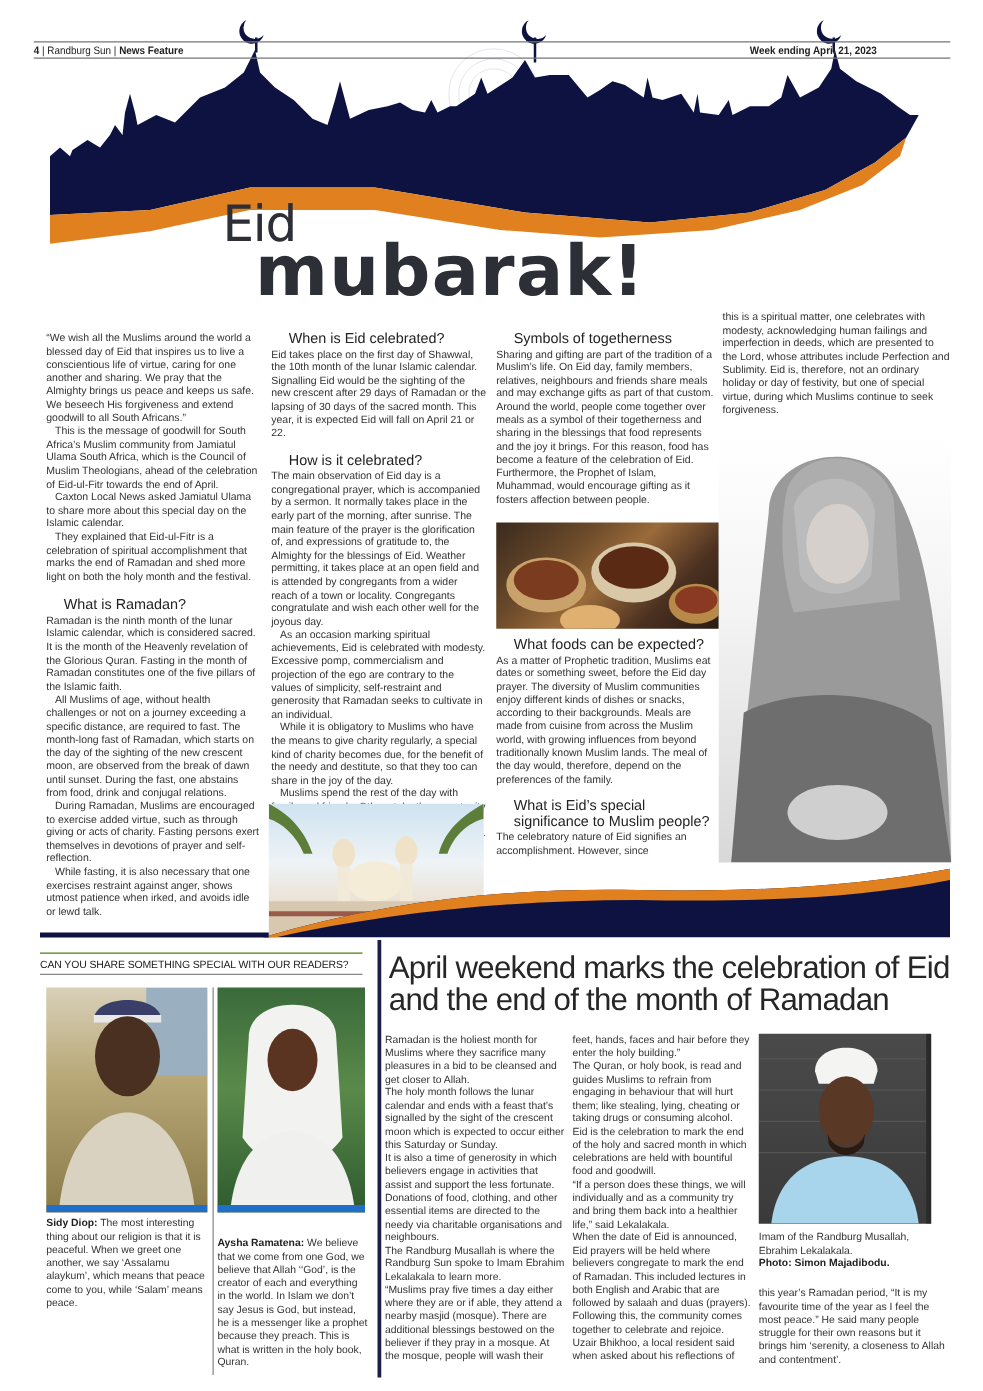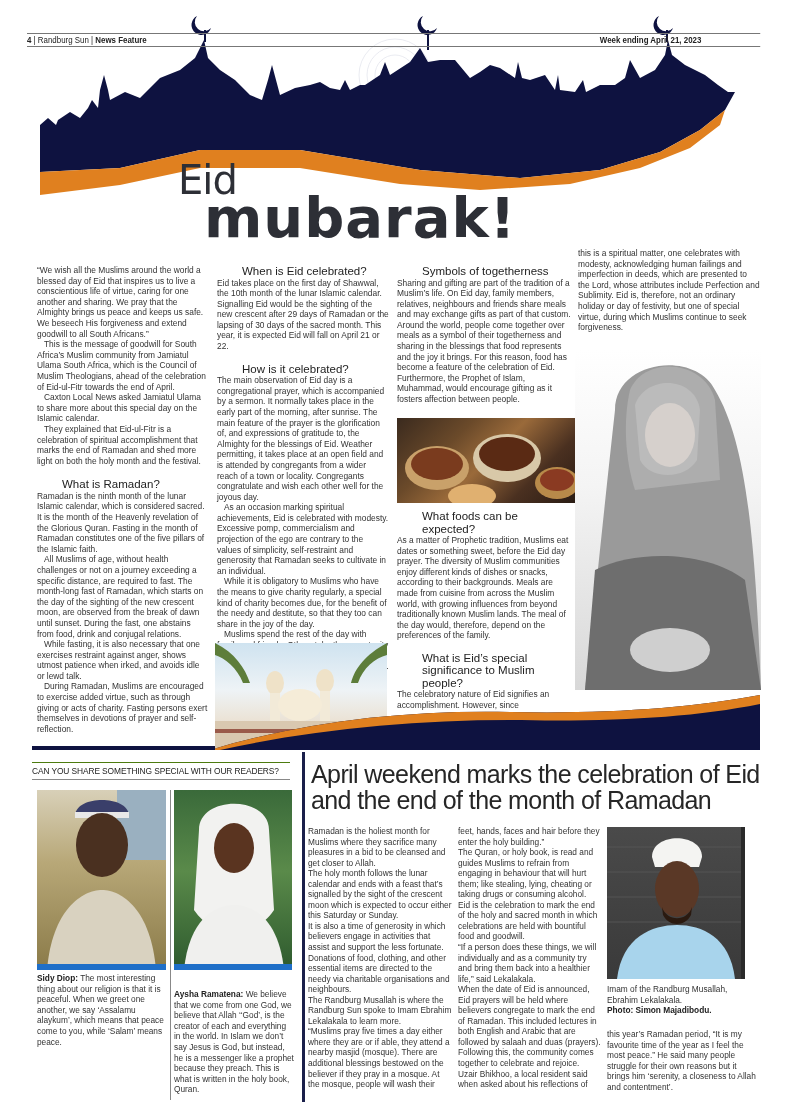--- a/index.html
+++ b/index.html
@@ -14,21 +14,21 @@
 
   .banner { position: absolute; left: 0; top: 0; width: 786px; height: 250px; }
   .eid-title { position: absolute; left: 178px; top: 160px; font-family: "DejaVu Sans", sans-serif;
     font-size: 40px; color: #2d2f36; line-height: 40px; letter-spacing: -1px; }
   .mubarak-title { position: absolute; left: 176px; top: 188px; font-family: "DejaVu Sans", sans-serif;
     font-weight: bold; font-size: 56px; color: #2d2f36; line-height: 60px; letter-spacing: 1px; margin-left: 28px; }
 
   .col { position: absolute; font-size: 8.4px; line-height: 10.6px; color: #333; }
   .col p { margin: 0; }
   .col p.ind { text-indent: 7px; }
-  .sh { font-size: 11.5px; line-height: 12.5px; color: #222; margin-top: 9px; display: flex; align-items: flex-start; gap: 16px; }
+  .sh { font-size: 11.5px; line-height: 12.5px; color: #222; margin-top: 9px; display: flex; align-items: flex-start; gap: 5px; }
   .sh:first-child { margin-top: 0; }
   .moon { display: inline-block; width: 9px; height: 9px; flex: 0 0 9px; margin-top: 2px; }
 
   .photo { position: absolute; overflow: hidden; }
   .wave-bottom { position: absolute; left: 210px; top: 690px; width: 550px; height: 60px; }
 
   .sidebar-head { position: absolute; left: 32px; top: 762px; width: 258px; height: 18px;
     border-top: 1px solid #4d7c0f; border-bottom: 1px solid #888; font-size: 8.4px; line-height: 16px;
     color: #222; letter-spacing: -0.1px; }
   .vrule { position: absolute; background: #1a1f4a; }
@@ -78,22 +78,22 @@
   <p class="ind">Caxton Local News asked Jamiatul Ulama to share more about this special day on the Islamic calendar.</p>
   <p class="ind">They explained that Eid-ul-Fitr is a celebration of spiritual accomplishment that marks the end of Ramadan and shed more light on both the holy month and the festival.</p>
   <div class="sh" style="margin-top:12px">
     <svg class="moon" viewBox="0 0 10 10">
         <path d="M1,2 a4.5,4.5 0 1,0 8,5 a3.6,3.6 0 1,1 -8,-5Z" fill="#e0801f"></path>
       </svg>
     <span>What is Ramadan?</span>
   </div>
   <p>Ramadan is the ninth month of the lunar Islamic calendar, which is considered sacred. It is the month of the Heavenly revelation of the Glorious Quran. Fasting in the month of Ramadan constitutes one of the five pillars of the Islamic faith.</p>
   <p class="ind">All Muslims of age, without health challenges or not on a journey exceeding a specific distance, are required to fast. The month-long fast of Ramadan, which starts on the day of the sighting of the new crescent moon, are observed from the break of dawn until sunset. During the fast, one abstains from food, drink and conjugal relations.</p>
+  <p class="ind">During Ramadan, Muslims are encouraged to exercise added virtue, such as through giving or acts of charity. Fasting persons exert themselves in devotions of prayer and self-reflection.</p>
   <p class="ind">While fasting, it is also necessary that one exercises restraint against anger, shows utmost patience when irked, and avoids idle or lewd talk.</p>
-  <p class="ind">During Ramadan, Muslims are encouraged to exercise added virtue, such as through giving or acts of charity. Fasting persons exert themselves in devotions of prayer and self-reflection.</p>
 </div>
 
 <div class="col" style="left:217px; top:265px; width:172px;">
   <div class="sh">
     <svg class="moon" viewBox="0 0 10 10">
         <path d="M1,2 a4.5,4.5 0 1,0 8,5 a3.6,3.6 0 1,1 -8,-5Z" fill="#e0801f"></path>
       </svg>
     <span>When is Eid celebrated?</span>
   </div>
   <p>Eid takes place on the first day of Shawwal, the 10th month of the lunar Islamic calendar. Signalling Eid would be the sighting of the new crescent after 29 days of Ramadan or the lapsing of 30 days of the sacred month. This year, it is expected Eid will fall on April 21 or 22.</p>

